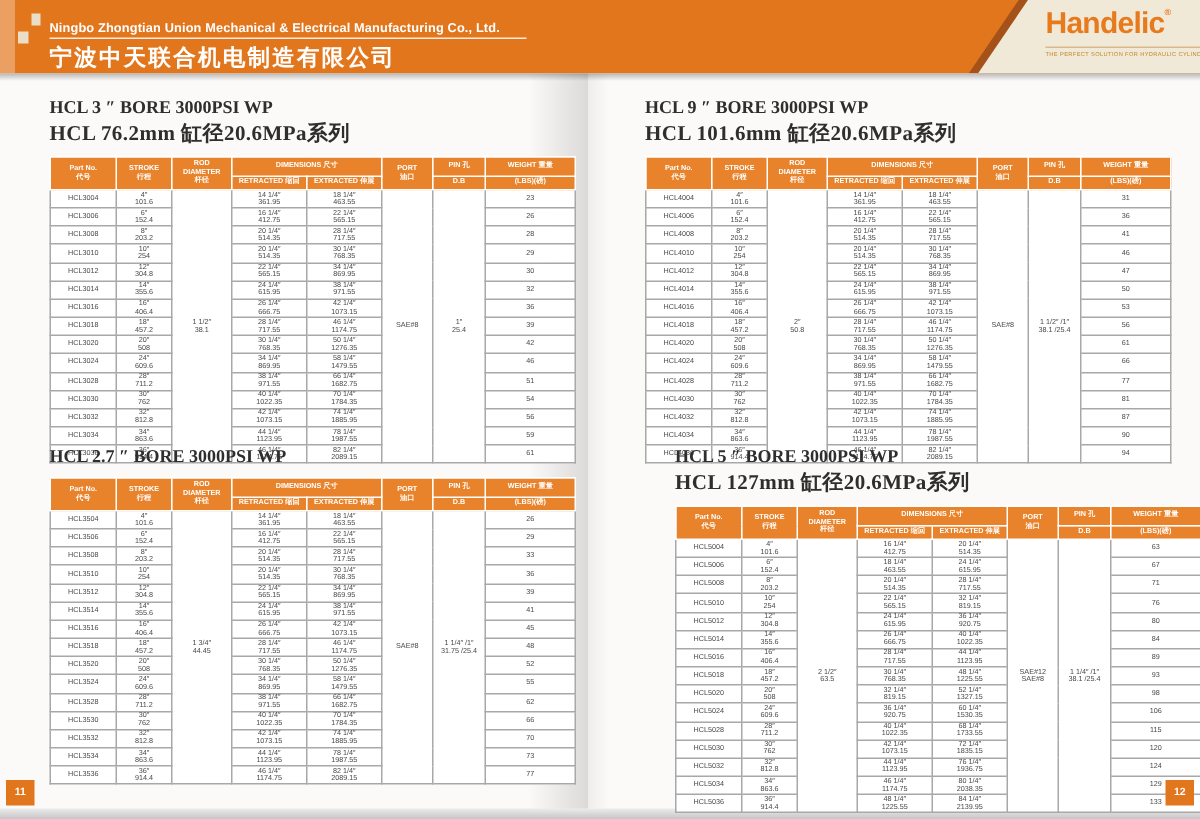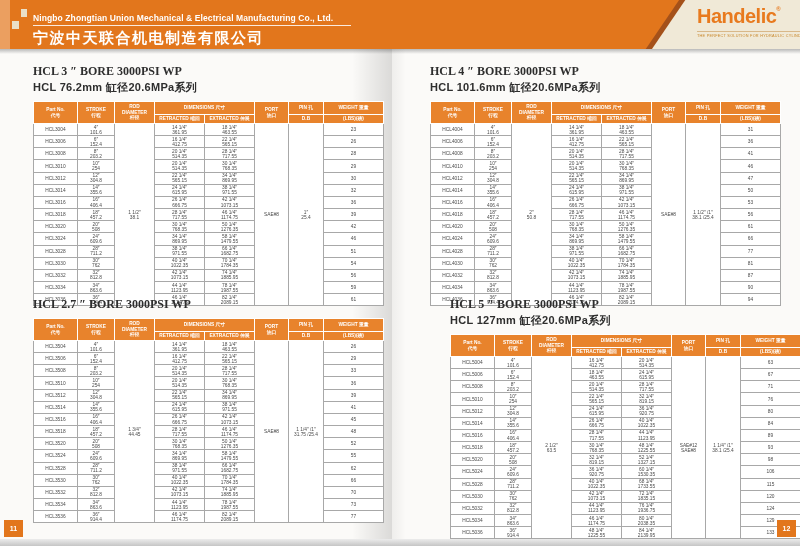--- a/index.html
+++ b/index.html
@@ -28,21 +28,21 @@
   .gutter-l { position:absolute; top:49px; left:352px; width:40px; height:491px;
               background:linear-gradient(to right, rgba(0,0,0,0), rgba(0,0,0,.13)); }
   .gutter-r { position:absolute; top:49px; left:392px; width:14px; height:491px;
               background:linear-gradient(to right, rgba(0,0,0,.05), rgba(0,0,0,0)); }
   .bottom-edge { position:absolute; bottom:0; left:0; width:800px; height:7px;
                  background:linear-gradient(#ececec, #c5c5c5); }
 
   
   .spec { position:absolute; width:352px; }
   .t-en { font-family:Liberation Serif, serif; font-weight:bold; font-size:12px; color:#2e2e2e; white-space:nowrap; }
-  .t-cn { font-family:Liberation Sans, sans-serif; font-weight:bold; font-size:11px; color:#2e2e2e; letter-spacing:.3px; white-space:nowrap; margin-top:1px; }
+  .t-cn { font-family:Liberation Serif, serif; font-weight:bold; font-size:14px; color:#2e2e2e; letter-spacing:.3px; white-space:nowrap; margin-top:1px; }
   table.spec-table { border-collapse:collapse; table-layout:fixed; width:350px; margin-top:6px; }
   .spec-table th { background:#e8832c; color:#fff; border:1px solid #fff; font-size:4.8px; font-weight:bold;
                    text-align:center; vertical-align:middle; white-space:pre-line; line-height:1.25; padding:1px 0; }
   .spec-table thead tr:first-child { height:13px; }
   .spec-table thead tr:last-child  { height:9px; }
   .spec-table td { background:#fff; color:#4a4a4a; border:1px solid #a8a8a8; font-size:4.8px;
                    text-align:center; vertical-align:middle; white-space:pre-line; line-height:1.06; padding:.5px 1px; }
   .spec-table tbody tr { height:10.3px; }
 
   
@@ -264,21 +264,21 @@
 1174.75</td>
             <td>82 1/4″
 2089.15</td>
             <td>61</td>
           </tr>
         </tbody>
     </table>
   </div>
 
   <div class="spec" style="left:430px; top:64px;">
-    <div class="t-en">HCL 4 ″ BORE 3000PSI WP</div>
+    <div class="t-en">HCL 9 ″ BORE 3000PSI WP</div>
     <div class="t-cn">HCL 101.6mm 缸径20.6MPa系列</div>
     <table class="spec-table">
       <colgroup>
           <col style="width:44px">
           <col style="width:37px">
           <col style="width:40px">
           <col style="width:50px">
           <col style="width:50px">
           <col style="width:34px">
           <col style="width:35px">

